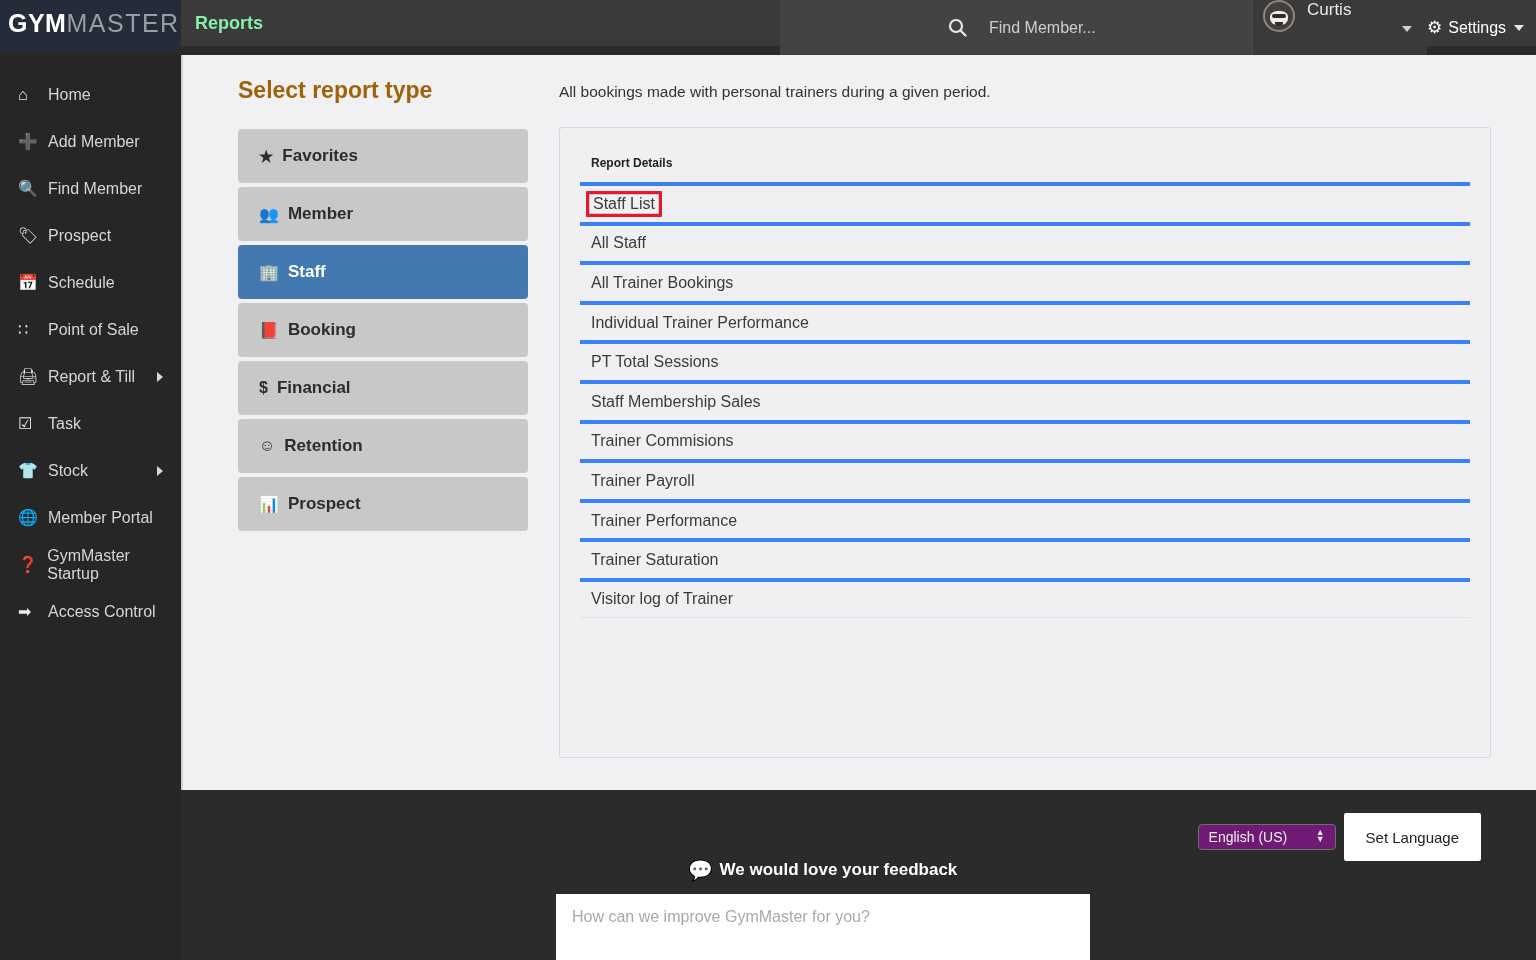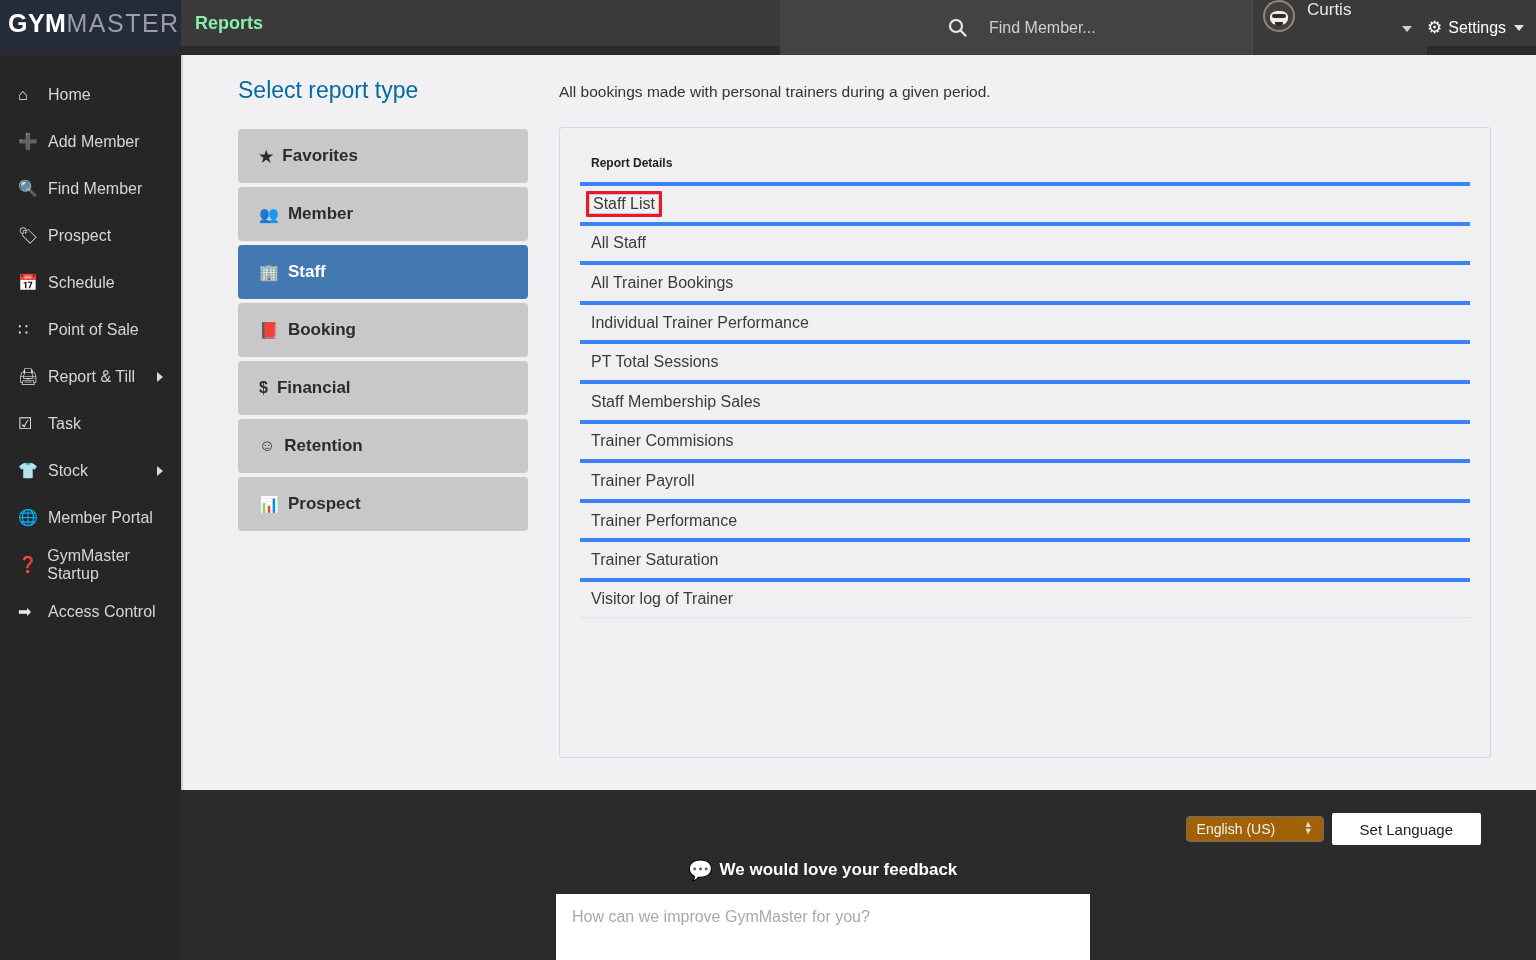--- a/index.html
+++ b/index.html
@@ -109,21 +109,21 @@
 
   
   .content {
     position: absolute; top: 55px; left: 181px;
     width: 1355px; height: 735px;
     background: #f1f1f4;
     border-left: 2px solid #cfcfd4;
   }
   .select-report-title {
     position: absolute; left: 55px; top: 22px;
-    font-size: 23px; color: #0369a1; font-weight: 400;
+    font-size: 23px; color: #a16207; font-weight: 700;
   }
   .report-desc {
     position: absolute; left: 376px; top: 28px;
     font-size: 15.5px; color: #333;
   }
 
   .type-col {
     position: absolute; left: 55px; top: 74px; width: 290px;
   }
   .type-btn {
@@ -170,36 +170,36 @@
   }
   .footer-sidebar-strip {
     position: absolute; left: 0; top: 0; width: 181px; height: 170px;
     background: #262626;
   }
   .lang-row {
     position: absolute; right: 55px; top: 23px;
     display: flex; align-items: center;
   }
   .lang-select {
-    width: 138px; height: 26px; background: #a16207;
+    width: 138px; height: 26px; background: #701a75;
     border: 1px solid #6e6e6e; border-radius: 4px;
     color: #f0f0f0; font-size: 14px;
     display: flex; align-items: center; padding-left: 10px;
     position: relative; cursor: pointer;
     font-family: "Liberation Sans", sans-serif;
   }
   .stepper {
     position: absolute; right: 10px; top: 4px;
     display: flex; flex-direction: column; line-height: 7px;
     font-size: 9px; color: #e0e0e0;
   }
   .set-lang-btn {
     margin-left: 8px; background: #ffffff; color: #222;
     border: none; border-radius: 2px;
-    height: 32px; padding: 0 28px; font-size: 15px;
+    height: 48px; padding: 0 22px; font-size: 15px;
     font-family: "Liberation Sans", sans-serif; cursor: pointer;
   }
 
   .feedback-wrap {
     position: absolute; left: 556px; top: 68px; width: 534px;
   }
   .feedback-title {
     color: #ffffff; font-size: 17px; font-weight: bold;
     display: flex; align-items: center; justify-content: center;
     margin-bottom: 12px;

